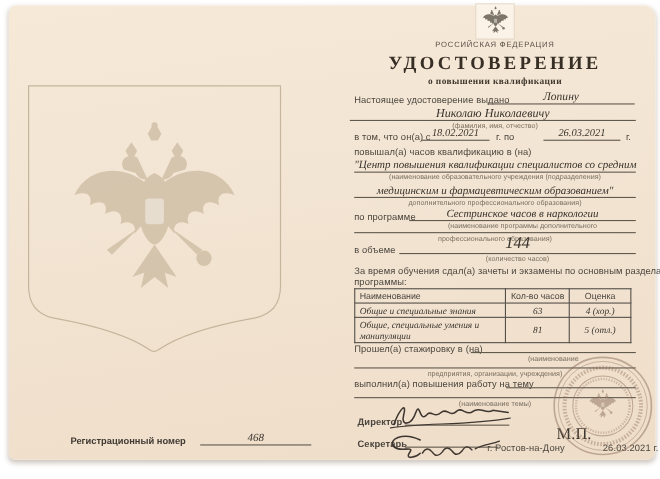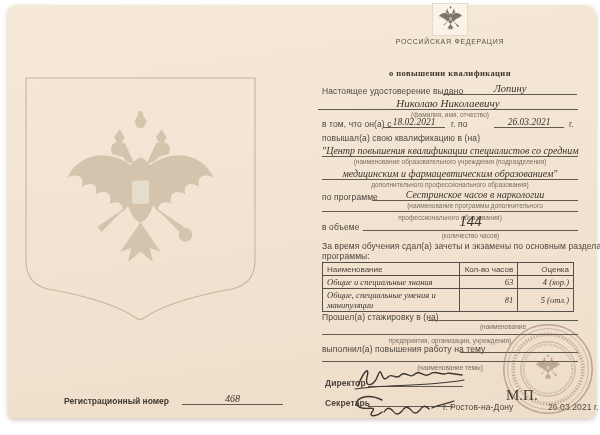--- a/index.html
+++ b/index.html
@@ -18,24 +18,24 @@
   .hdr{position:absolute;left:322px;width:256px;text-align:center;color:#3d362d}
   .country{font-size:7px;letter-spacing:.7px;color:#575047}
   .title{font-family:"Liberation Serif",serif;font-weight:bold;font-size:17px;letter-spacing:3px;color:#372f26}
   .subtitle{font-family:"Liberation Serif",serif;font-weight:bold;font-size:8.5px;letter-spacing:.4px;color:#40382e}
   .emblem-box{position:absolute;left:432px;top:3px;width:36px;height:33px;
               background:rgba(251,245,235,.85);border:1px solid rgba(185,168,140,.35);
               display:flex;align-items:center;justify-content:center}
   table.grades{position:absolute;left:322px;top:262px;width:252px;border-collapse:collapse}
   table.grades th,table.grades td{border:1px solid #55504a}
   table.grades th{font-size:8px;font-weight:normal;color:#4b463e;text-align:left;padding:1px 4px;height:13px}
-  table.grades th.c{text-align:right}
+  table.grades th.c{text-align:center}
   table.grades td{font-family:"Liberation Serif",serif;font-style:italic;font-size:8.5px;color:#3a352e;
                   padding:1px 4px;height:13px}
-  table.grades td.c{text-align:right}
+  table.grades td.c{text-align:center}
   .mp{position:absolute;font-family:"Liberation Serif",serif;font-weight:normal;font-size:15px;color:#3c362e}
   .regl{position:absolute;font-size:8.5px;font-weight:bold;color:#3f3a33;white-space:nowrap}
   svg{display:block}
 </style>
 </head>
 <body>
 
 <div class="screen">
 
   <svg width="0" height="0" style="position:absolute" aria-hidden="true">
@@ -68,20 +68,21 @@
   <div class="field" style="left:182px;top:393px;width:101px;height:12px">
     <div class="v val" style="font-size:10px">468</div>
   </div>
 
   <div class="emblem-box">
     <svg width="25" height="29" viewBox="0 0 100 110">
       <use href="#eagle" fill="#7c756a"></use>
     </svg>
   </div>
   <div class="hdr country" style="top:38px">РОССИЙСКАЯ ФЕДЕРАЦИЯ</div>
+  <div class="hdr title" style="top:48px">УДОСТОВЕРЕНИЕ</div>
   <div class="hdr subtitle" style="top:68px">о повышении квалификации</div>
 
   <span class="lbl" style="left:322px;top:86px">Настоящее удостоверение выдано</span>
   <div class="field" style="left:443px;top:82px;width:134px;height:13px">
     <div class="v val">Лопину</div>
   </div>
   <div class="field" style="left:318px;top:97px;width:260px;height:13px">
     <div class="v val" style="font-size:11px">Николаю  Николаевичу</div>
   </div>
   <div class="cap" style="left:322px;top:111px;width:256px">(фамилия, имя, отчество)</div>
@@ -89,21 +90,21 @@
   <span class="lbl" style="left:322px;top:119px">в том, что он(а) с</span>
   <div class="field" style="left:383px;top:116px;width:62px;height:12px">
     <div class="v val" style="font-size:9.5px">18.02.2021</div>
   </div>
   <span class="lbl" style="left:451px;top:119px">г. по</span>
   <div class="field" style="left:494px;top:116px;width:70px;height:12px">
     <div class="v val" style="font-size:9.5px">26.03.2021</div>
   </div>
   <span class="lbl" style="left:569px;top:119px">г.</span>
 
-  <span class="lbl" style="left:322px;top:133px">повышал(а) свою квалификацию в (на)</span>
+  <span class="lbl" style="left:322px;top:133px">повышал(а) часов квалификацию в (на)</span>
   <div class="field" style="left:322px;top:144px;width:256px;height:13px">
     <div class="v val" style="font-size:10px">"Центр повышения квалификации специалистов со средним</div>
   </div>
   <div class="cap" style="left:322px;top:158px;width:256px">(наименование образовательного учреждения (подразделения)</div>
   <div class="field" style="left:322px;top:167px;width:256px;height:13px">
     <div class="v val" style="font-size:10px">медицинским и фармацевтическим образованием"</div>
   </div>
   <div class="cap" style="left:322px;top:181px;width:256px">дополнительного профессионального образования)</div>
 
   <span class="lbl" style="left:322px;top:192px">по программе</span>

